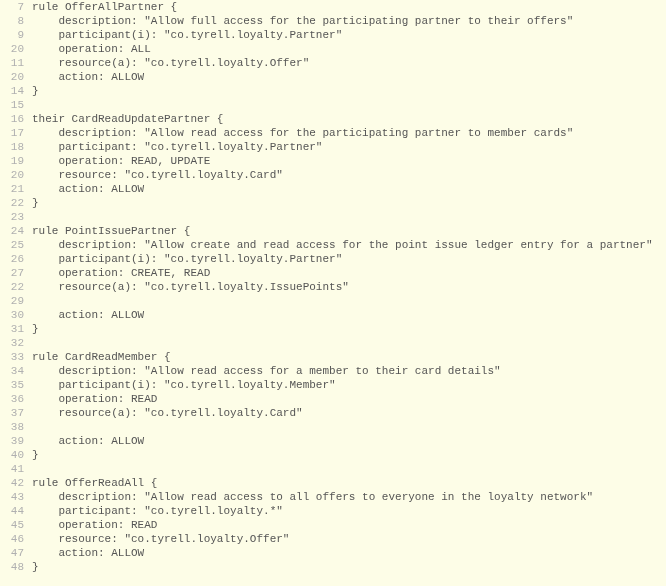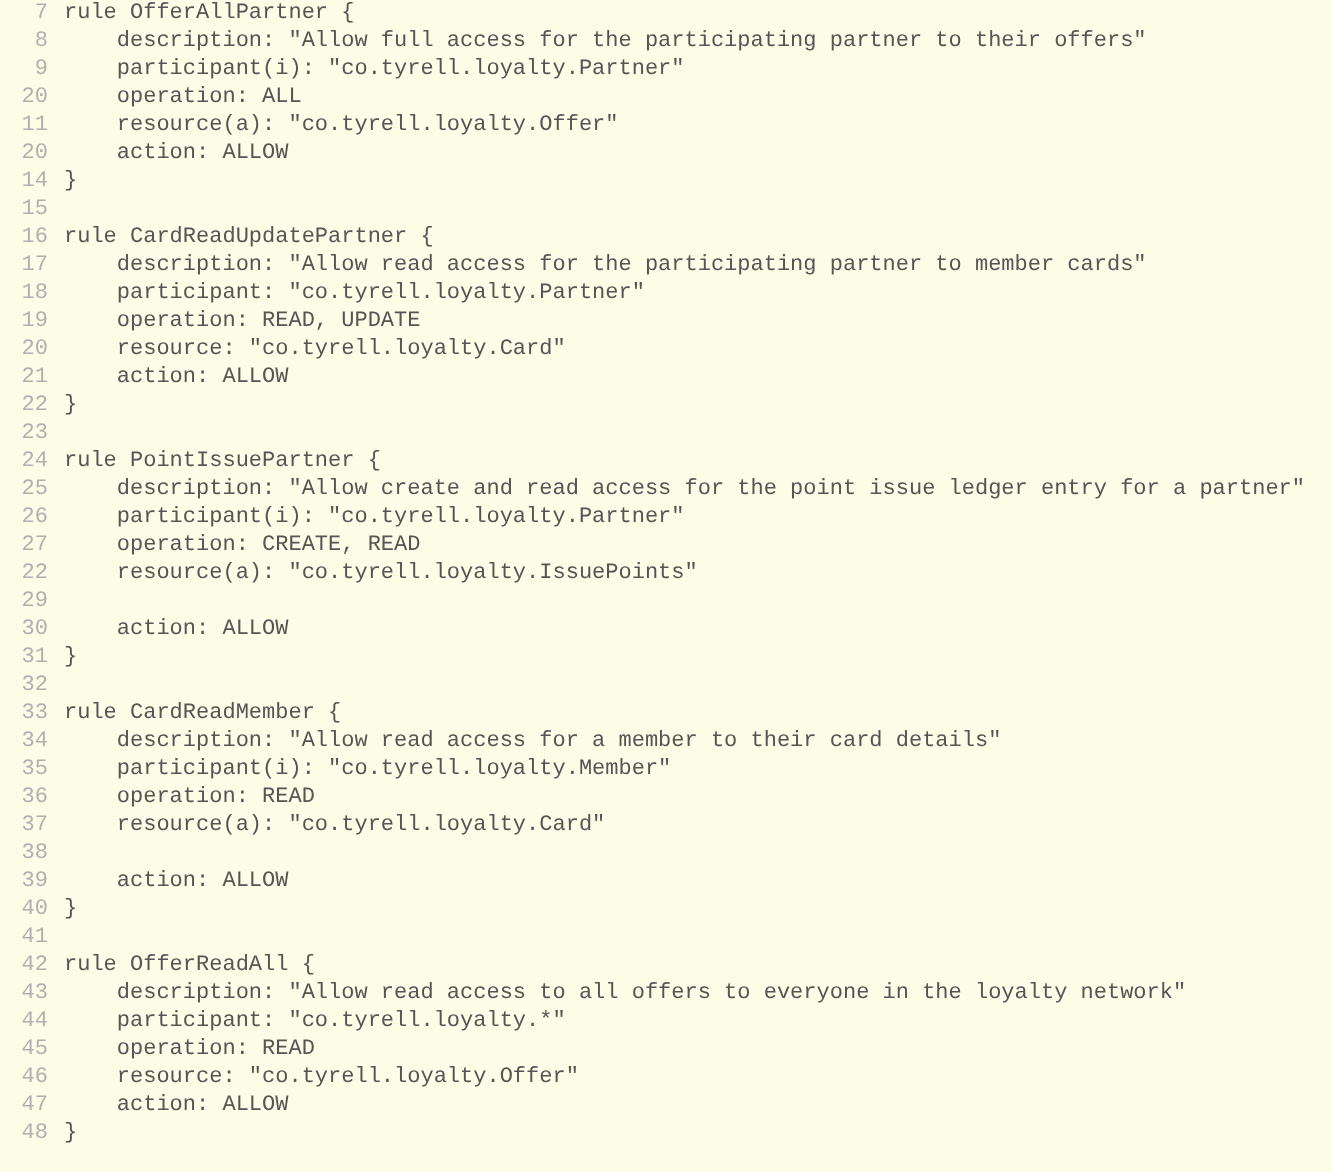--- a/index.html
+++ b/index.html
@@ -65,21 +65,21 @@
     <div class="line">
       <div class="gutter">14</div>
       <div class="code">}</div>
     </div>
     <div class="line">
       <div class="gutter">15</div>
       <div class="code"></div>
     </div>
     <div class="line">
       <div class="gutter">16</div>
-      <div class="code">rule CardReadUpdatePartner {</div>
+      <div class="code">their CardReadUpdatePartner {</div>
     </div>
     <div class="line">
       <div class="gutter">17</div>
       <div class="code">    description: "Allow read access for the participating partner to member cards"</div>
     </div>
     <div class="line">
       <div class="gutter">18</div>
       <div class="code">    participant: "co.tyrell.loyalty.Partner"</div>
     </div>
     <div class="line">

